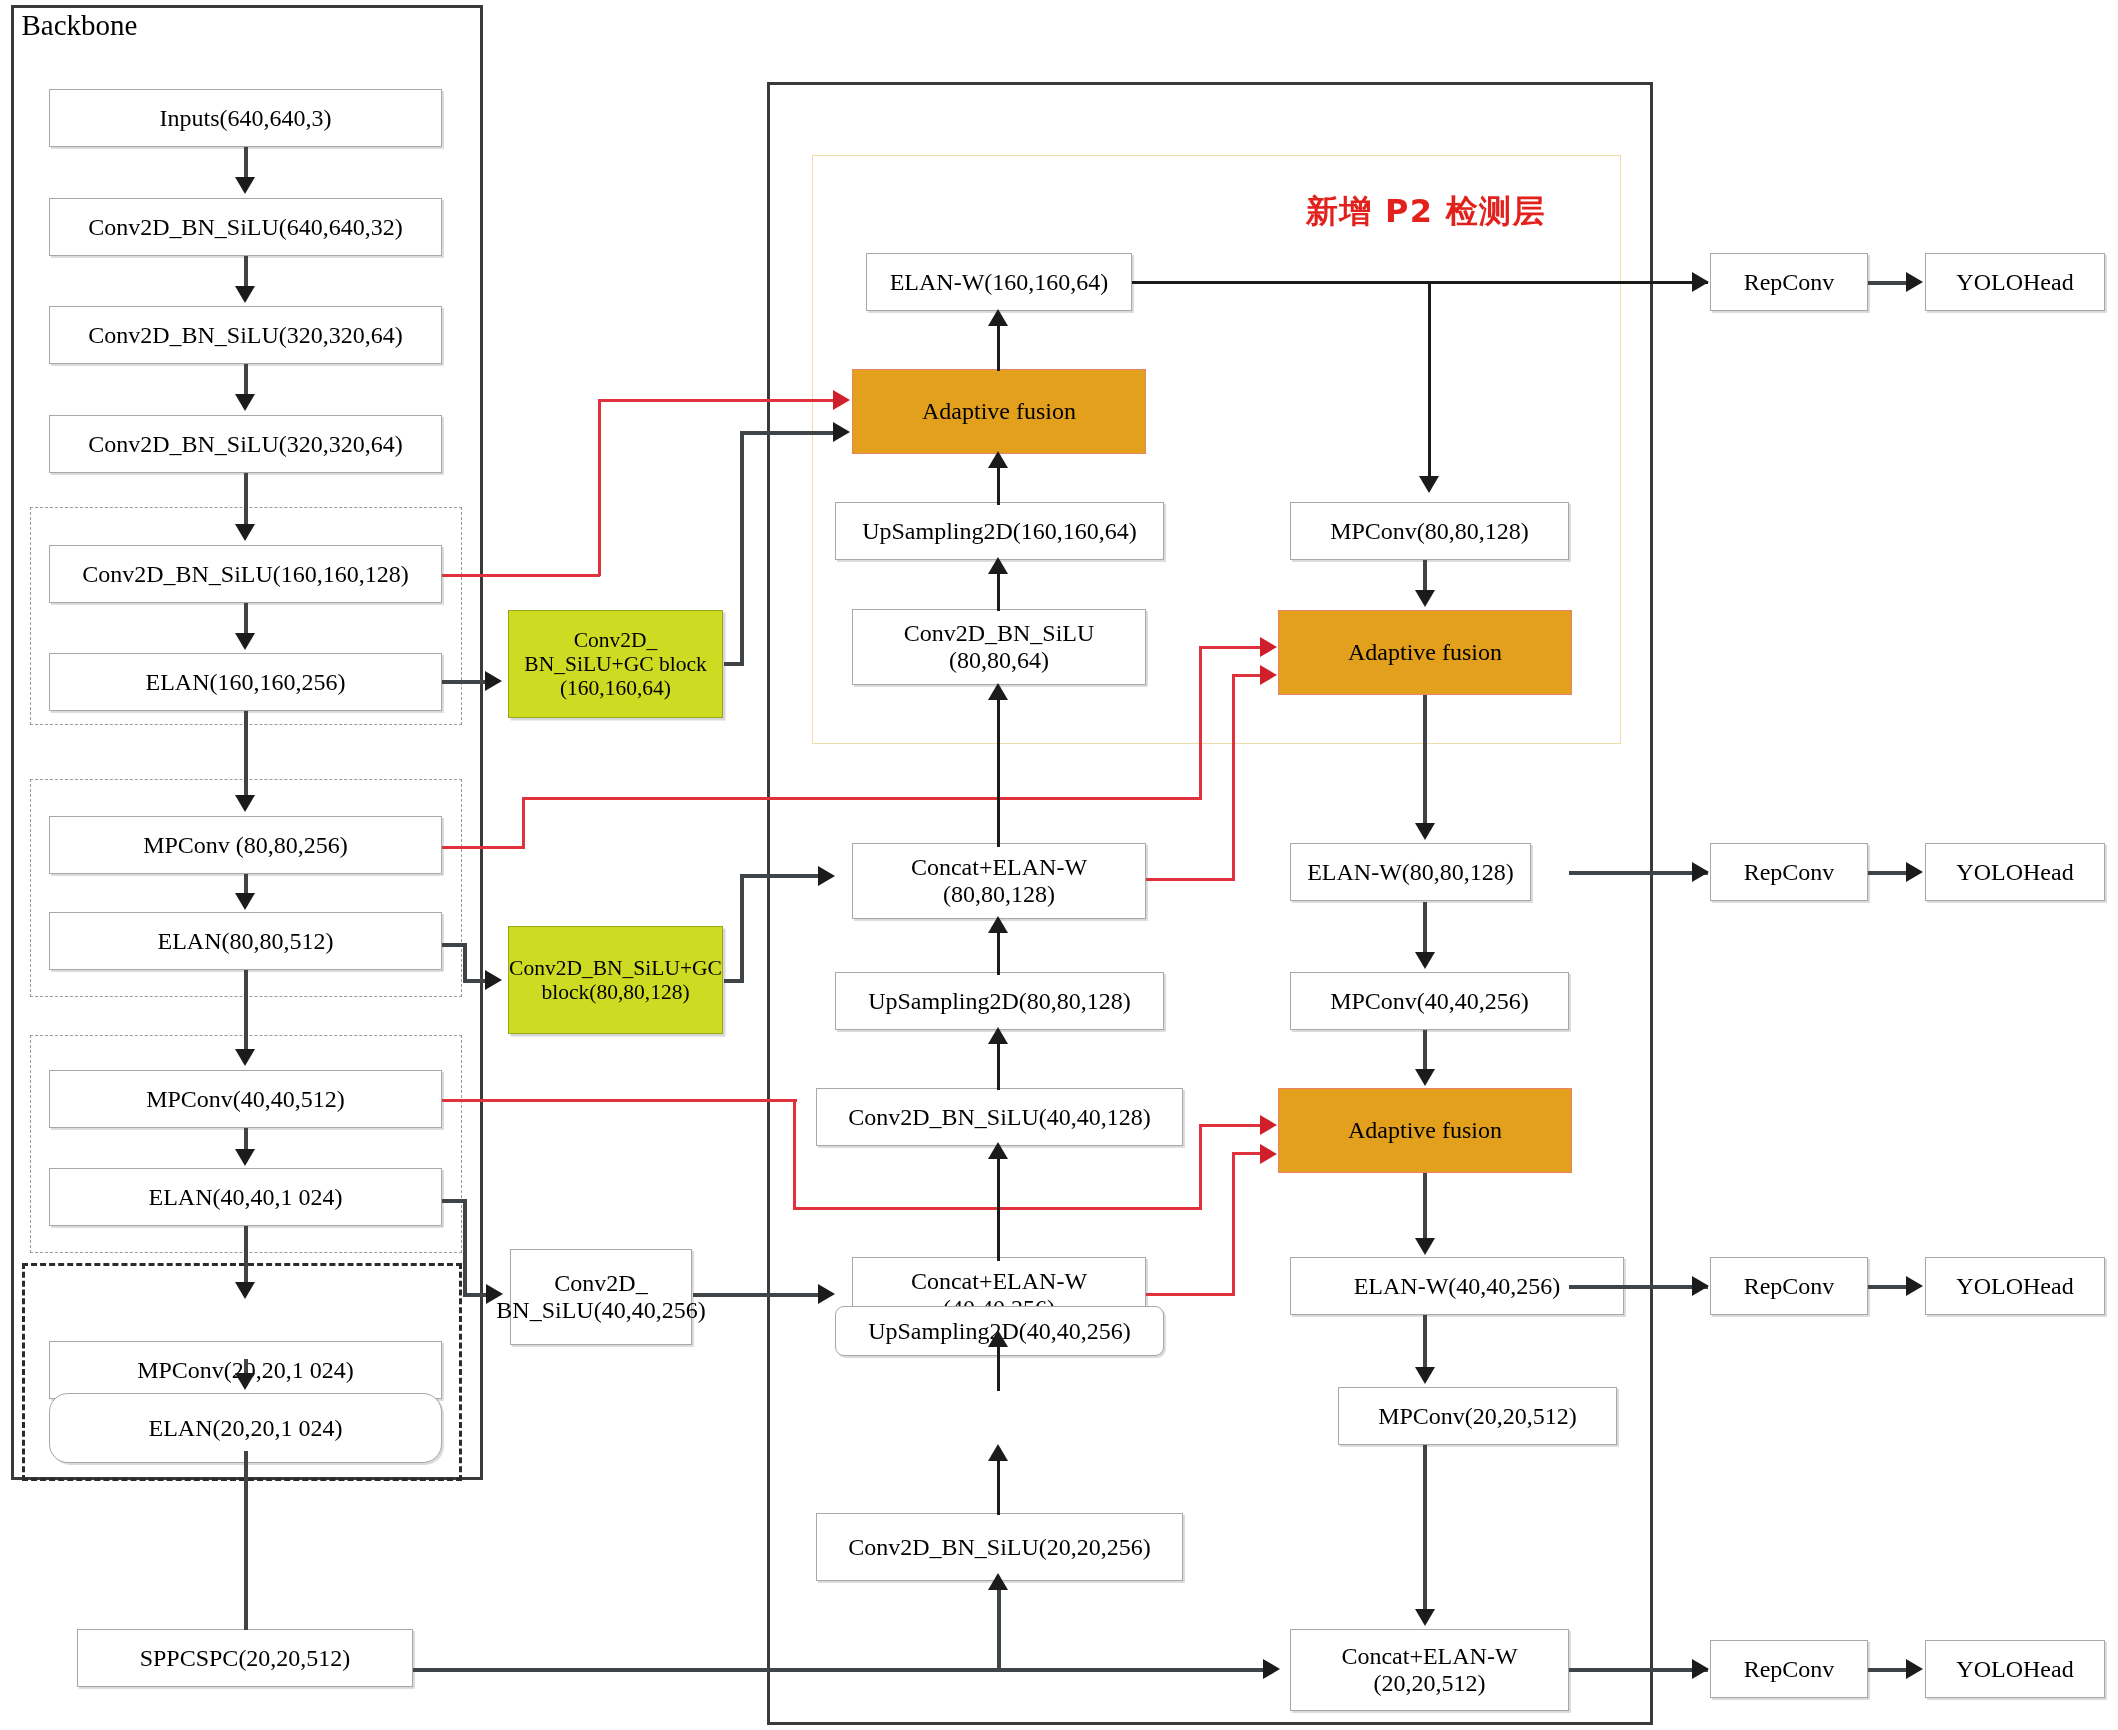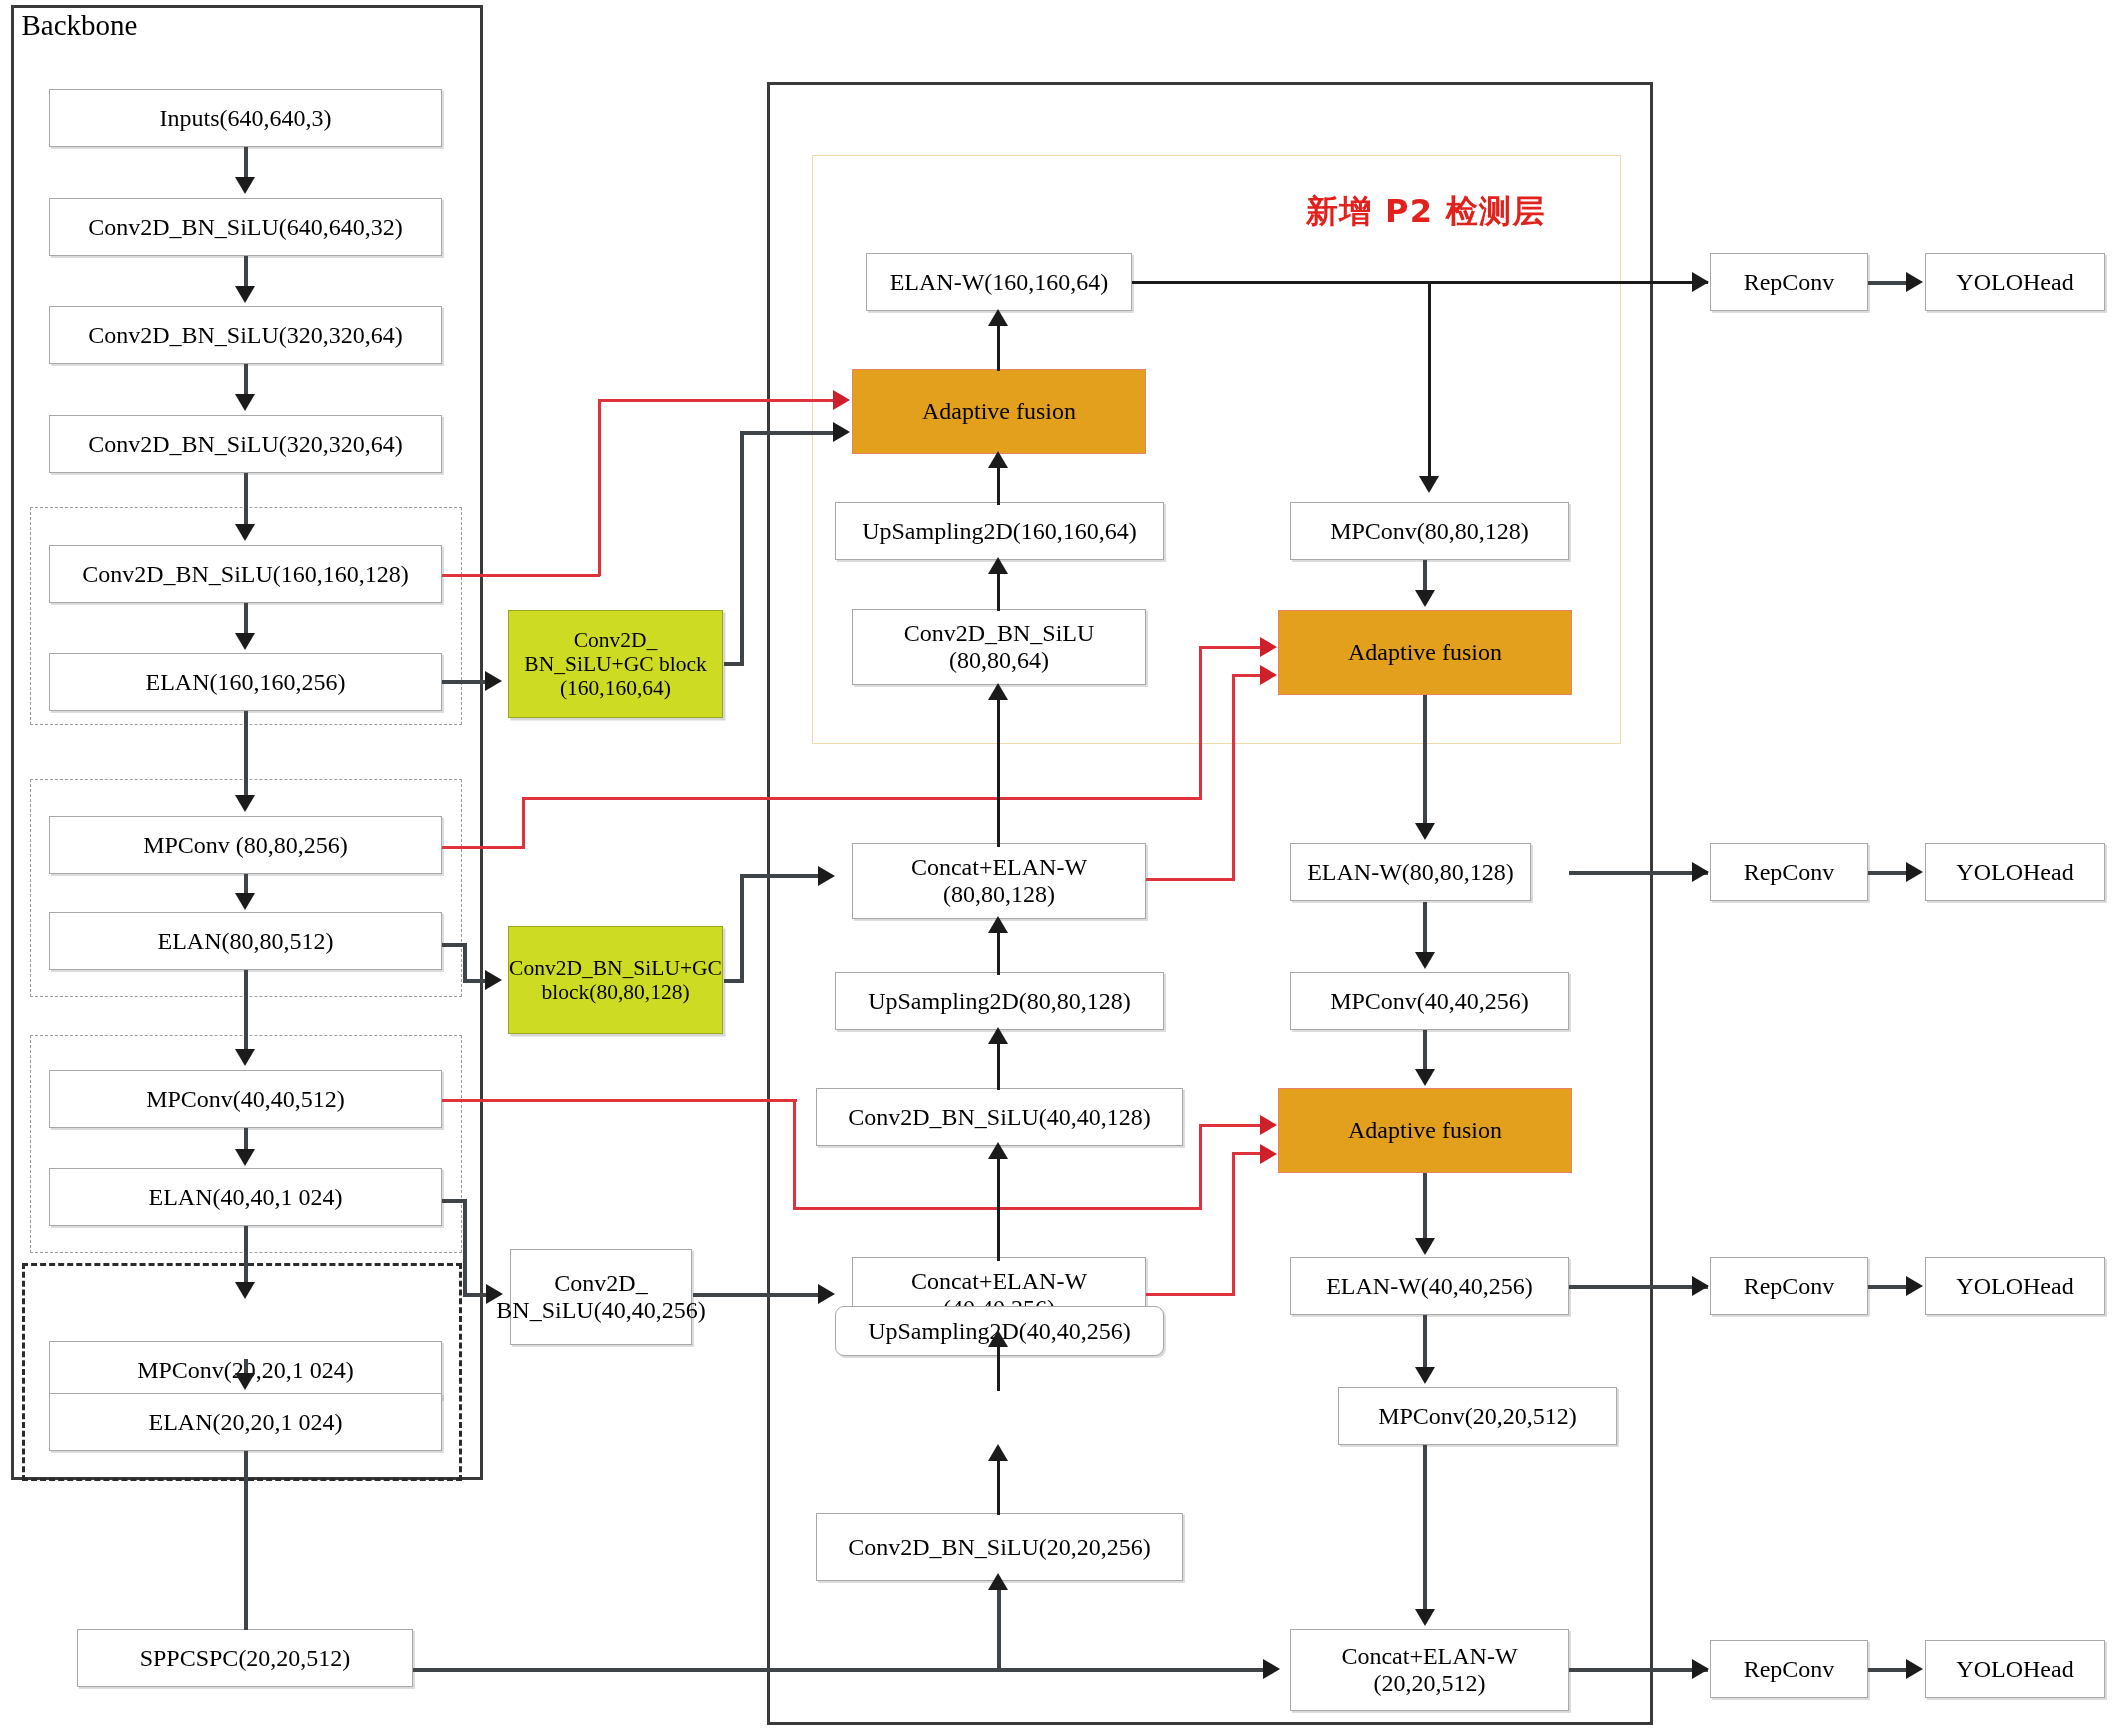--- a/index.html
+++ b/index.html
@@ -94,21 +94,21 @@
   <div class="node" style="left:49px;top:198px;width:393px;height:58px;">Conv2D_BN_SiLU(640,640,32)</div>
   <div class="node" style="left:49px;top:306px;width:393px;height:58px;">Conv2D_BN_SiLU(320,320,64)</div>
   <div class="node" style="left:49px;top:415px;width:393px;height:58px;">Conv2D_BN_SiLU(320,320,64)</div>
   <div class="node" style="left:49px;top:545px;width:393px;height:58px;">Conv2D_BN_SiLU(160,160,128)</div>
   <div class="node" style="left:49px;top:653px;width:393px;height:58px;">ELAN(160,160,256)</div>
   <div class="node" style="left:49px;top:816px;width:393px;height:58px;">MPConv (80,80,256)</div>
   <div class="node" style="left:49px;top:912px;width:393px;height:58px;">ELAN(80,80,512)</div>
   <div class="node" style="left:49px;top:1070px;width:393px;height:58px;">MPConv(40,40,512)</div>
   <div class="node" style="left:49px;top:1168px;width:393px;height:58px;">ELAN(40,40,1 024)</div>
   <div class="node" style="left:49px;top:1301px;width:393px;height:58px;margin-top:40px;">MPConv(20,20,1 024)</div>
-  <div class="node" style="left:49px;top:1393px;width:393px;height:58px;">ELAN(20,20,1 024)</div>
+  <div class="node" style="left:49px;top:1393px;width:393px;height:70px;border-radius:19px;">ELAN(20,20,1 024)</div>
   <div class="node" style="left:77px;top:1629px;width:336px;height:58px;">SPPCSPC(20,20,512)</div>
 
   <div class="node green" style="left:508px;top:610px;width:215px;height:108px;">Conv2D_ BN_SiLU+GC block
 (160,160,64)</div>
   <div class="node green" style="left:508px;top:926px;width:215px;height:108px;">Conv2D_BN_SiLU+GC
 block(80,80,128)</div>
   <div class="node" style="left:510px;top:1249px;width:182px;height:96px;">Conv2D_ BN_SiLU(40,40,256)</div>
 
   <div class="node" style="left:866px;top:253px;width:266px;height:58px;">ELAN-W(160,160,64)</div>
   <div class="node orange" style="left:852px;top:369px;width:294px;height:85px;">Adaptive fusion</div>
@@ -122,21 +122,21 @@
   <div class="node" style="left:852px;top:1257px;width:294px;height:76px;">Concat+ELAN-W
 (40,40,256)</div>
   <div class="node" style="left:835px;top:1306px;width:329px;height:50px;border-radius:9px;">UpSampling2D(40,40,256)</div>
   <div class="node" style="left:816px;top:1513px;width:367px;height:68px;">Conv2D_BN_SiLU(20,20,256)</div>
 
   <div class="node" style="left:1290px;top:502px;width:279px;height:58px;">MPConv(80,80,128)</div>
   <div class="node orange" style="left:1278px;top:610px;width:294px;height:85px;">Adaptive fusion</div>
   <div class="node" style="left:1290px;top:843px;width:241px;height:58px;">ELAN-W(80,80,128)</div>
   <div class="node" style="left:1290px;top:972px;width:279px;height:58px;">MPConv(40,40,256)</div>
   <div class="node orange" style="left:1278px;top:1088px;width:294px;height:85px;">Adaptive fusion</div>
-  <div class="node" style="left:1290px;top:1257px;width:279px;height:58px;">ELAN-W(40,40,256)</div>
+  <div class="node" style="left:1290px;top:1257px;width:334px;height:58px;">ELAN-W(40,40,256)</div>
   <div class="node" style="left:1338px;top:1387px;width:279px;height:58px;">MPConv(20,20,512)</div>
   <div class="node" style="left:1290px;top:1629px;width:279px;height:82px;">Concat+ELAN-W
 (20,20,512)</div>
 
   <div class="node" style="left:1710px;top:253px;width:158px;height:58px;">RepConv</div>
   <div class="node" style="left:1925px;top:253px;width:180px;height:58px;">YOLOHead</div>
 
   <div class="node" style="left:1710px;top:843px;width:158px;height:58px;">RepConv</div>
   <div class="node" style="left:1925px;top:843px;width:180px;height:58px;">YOLOHead</div>
 

